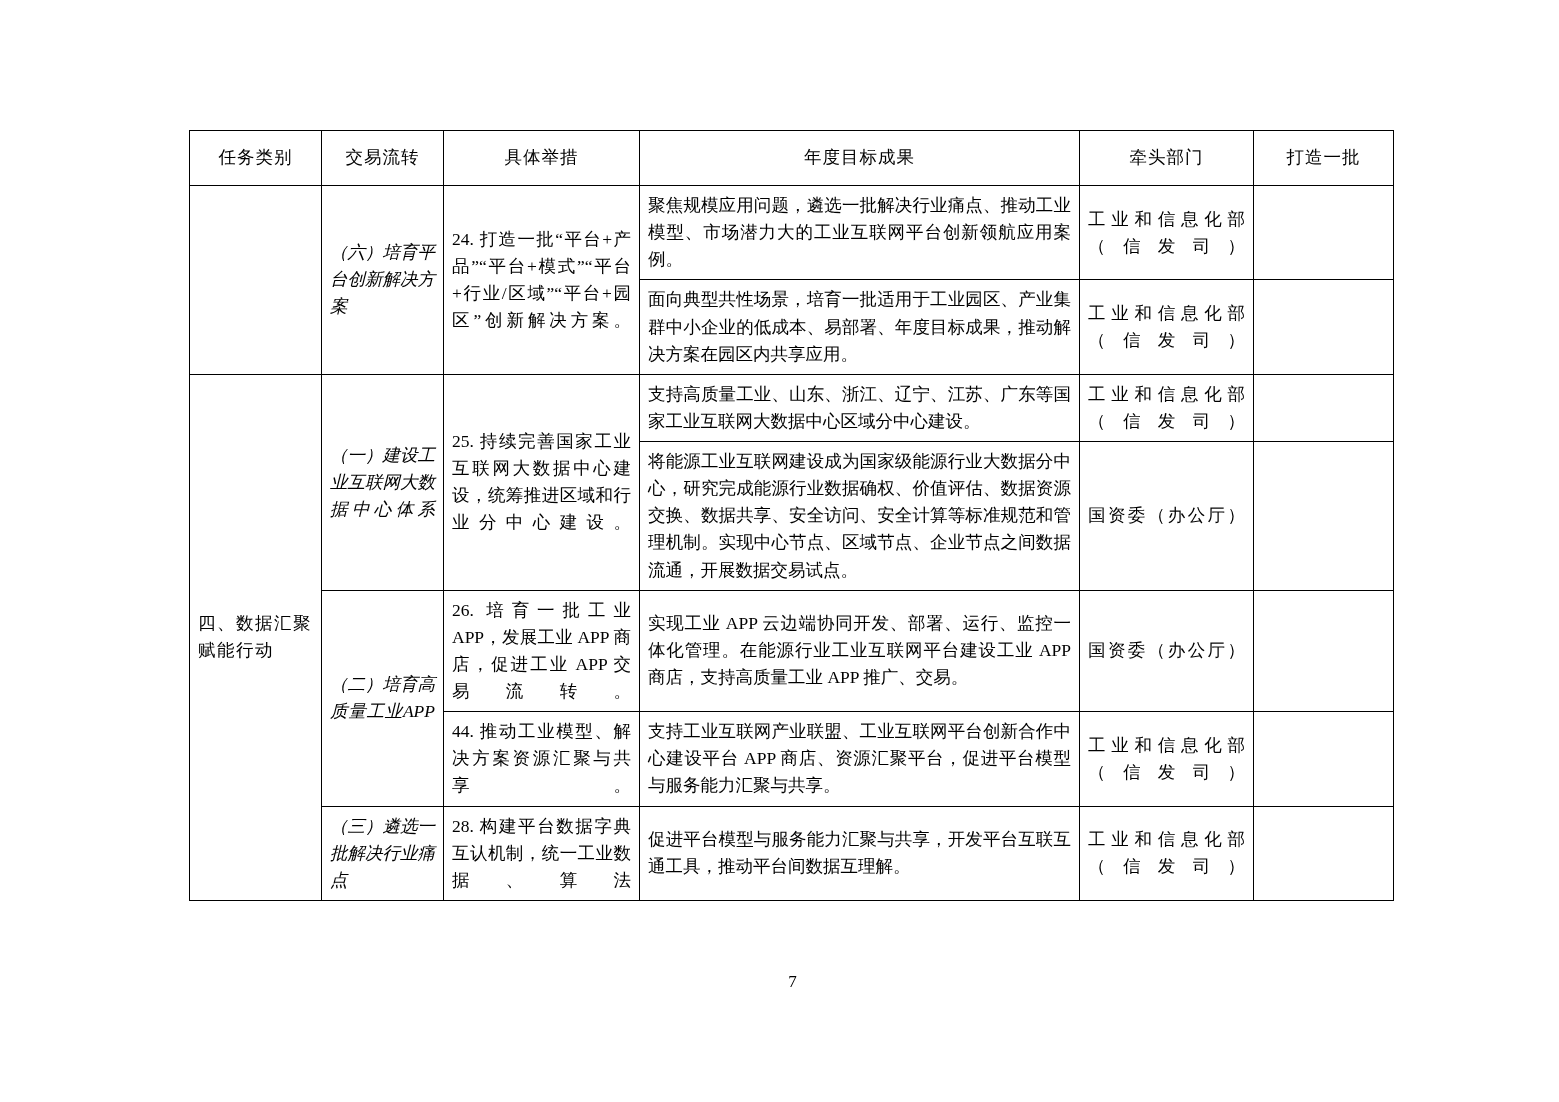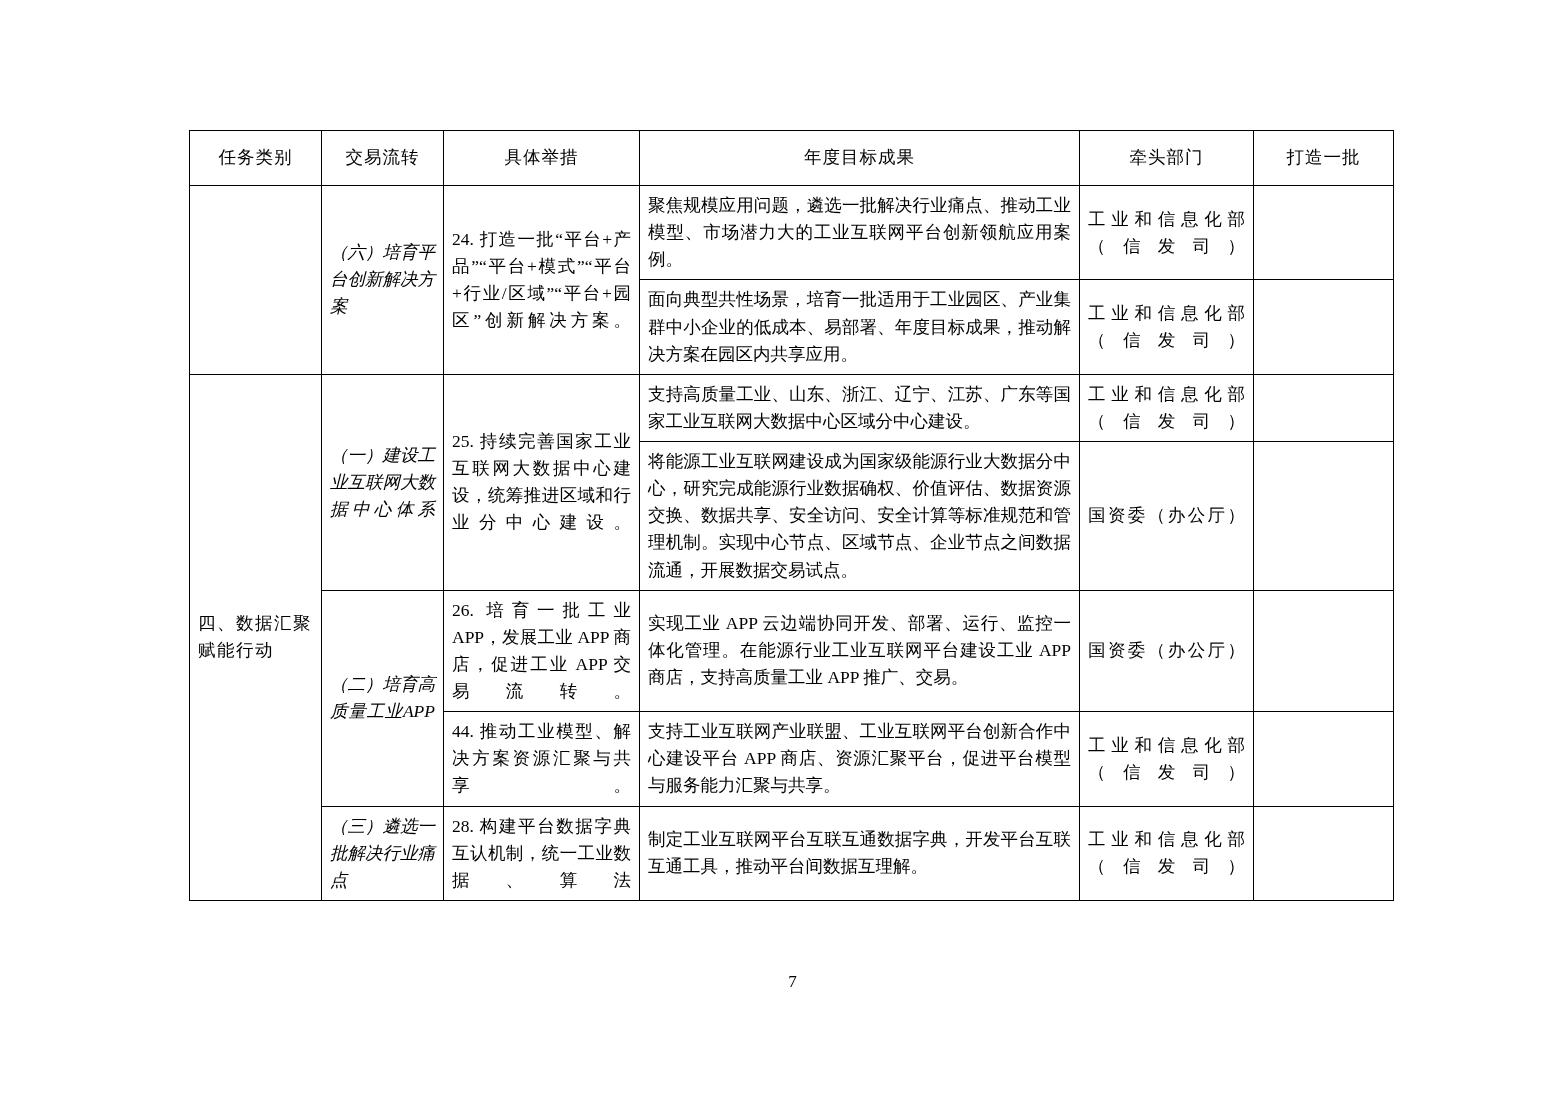--- a/index.html
+++ b/index.html
@@ -170,21 +170,21 @@
       <tr>
         <td class="measure">44. 推动工业模型、解决方案资源汇聚与共享。</td>
         <td class="goal">支持工业互联网产业联盟、工业互联网平台创新合作中心建设平台 APP 商店、资源汇聚平台，促进平台模型与服务能力汇聚与共享。</td>
         <td class="lead">工业和信息化部（信发司）</td>
         <td class="support"></td>
       </tr>
 
       <tr>
         <td class="keywork">（三）遴选一批解决行业痛点</td>
         <td class="measure">28. 构建平台数据字典互认机制，统一工业数据、算法</td>
-        <td class="goal">制定工业互联网平台互联互通数据字典，开发平台互联互通工具，推动平台间数据互理解。</td>
+        <td class="goal">促进平台模型与服务能力汇聚与共享，开发平台互联互通工具，推动平台间数据互理解。</td>
         <td class="lead">工业和信息化部（信发司）</td>
         <td class="support"></td>
       </tr>
     </tbody>
   </table>
 
   <div class="page-number">7</div>
 
 </div>
 

